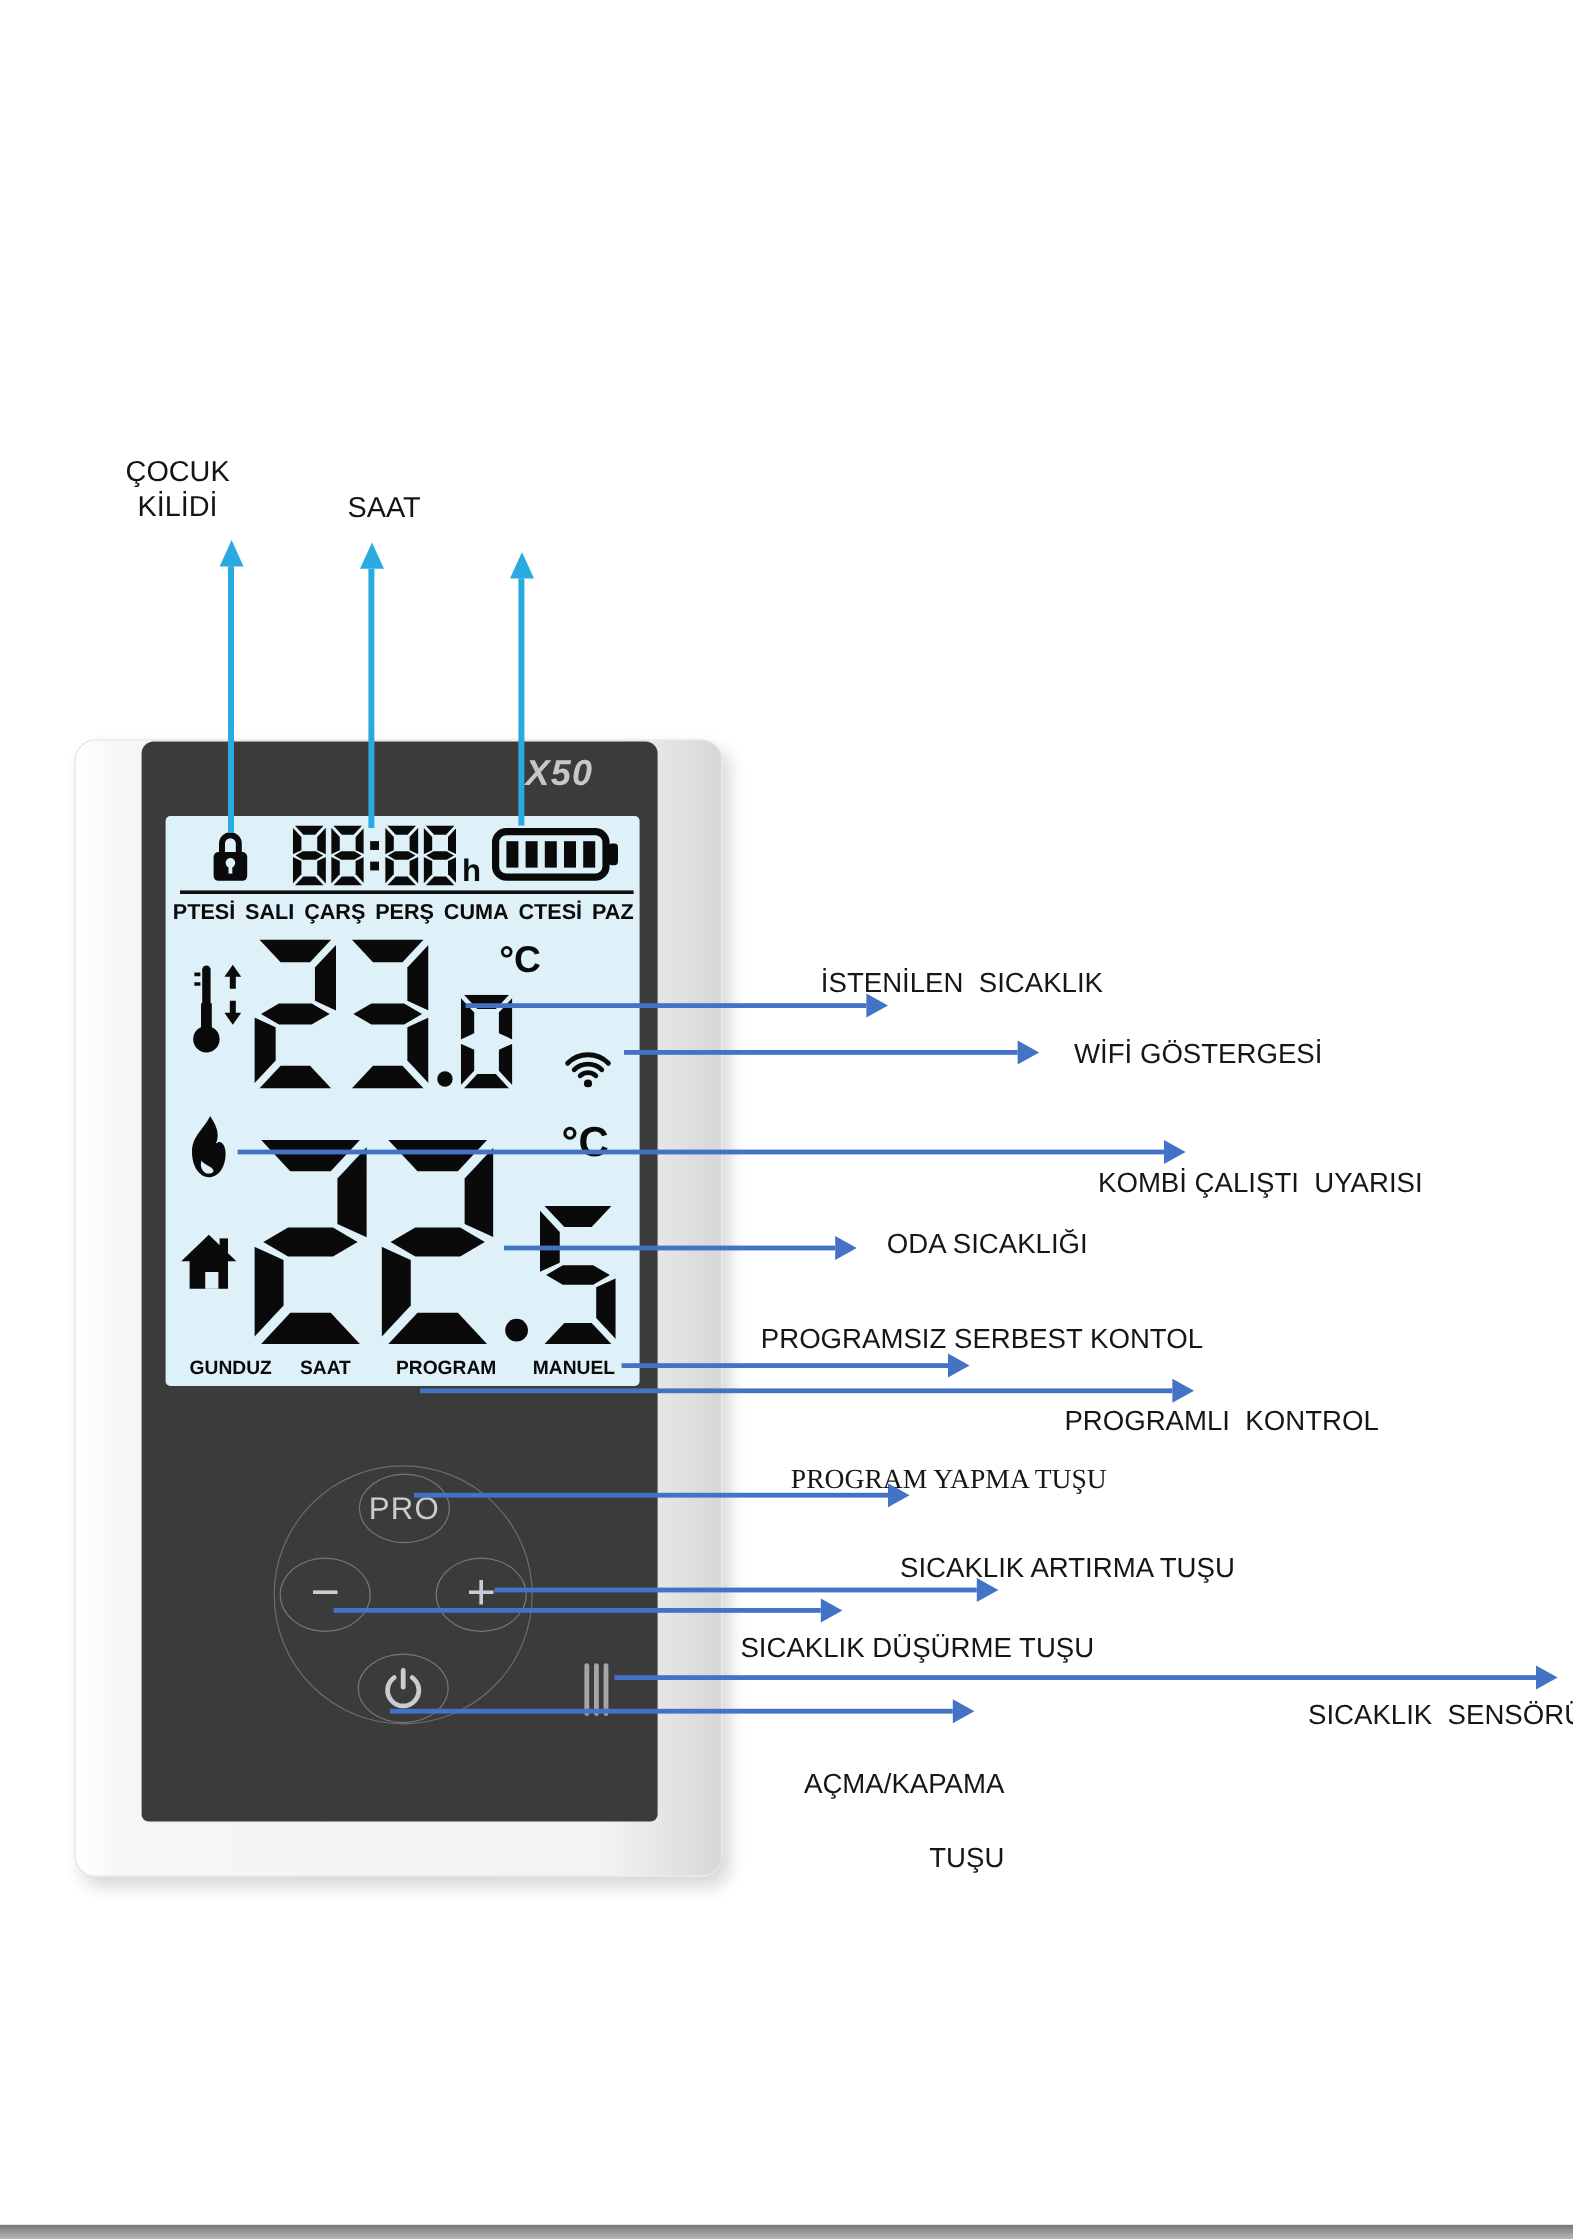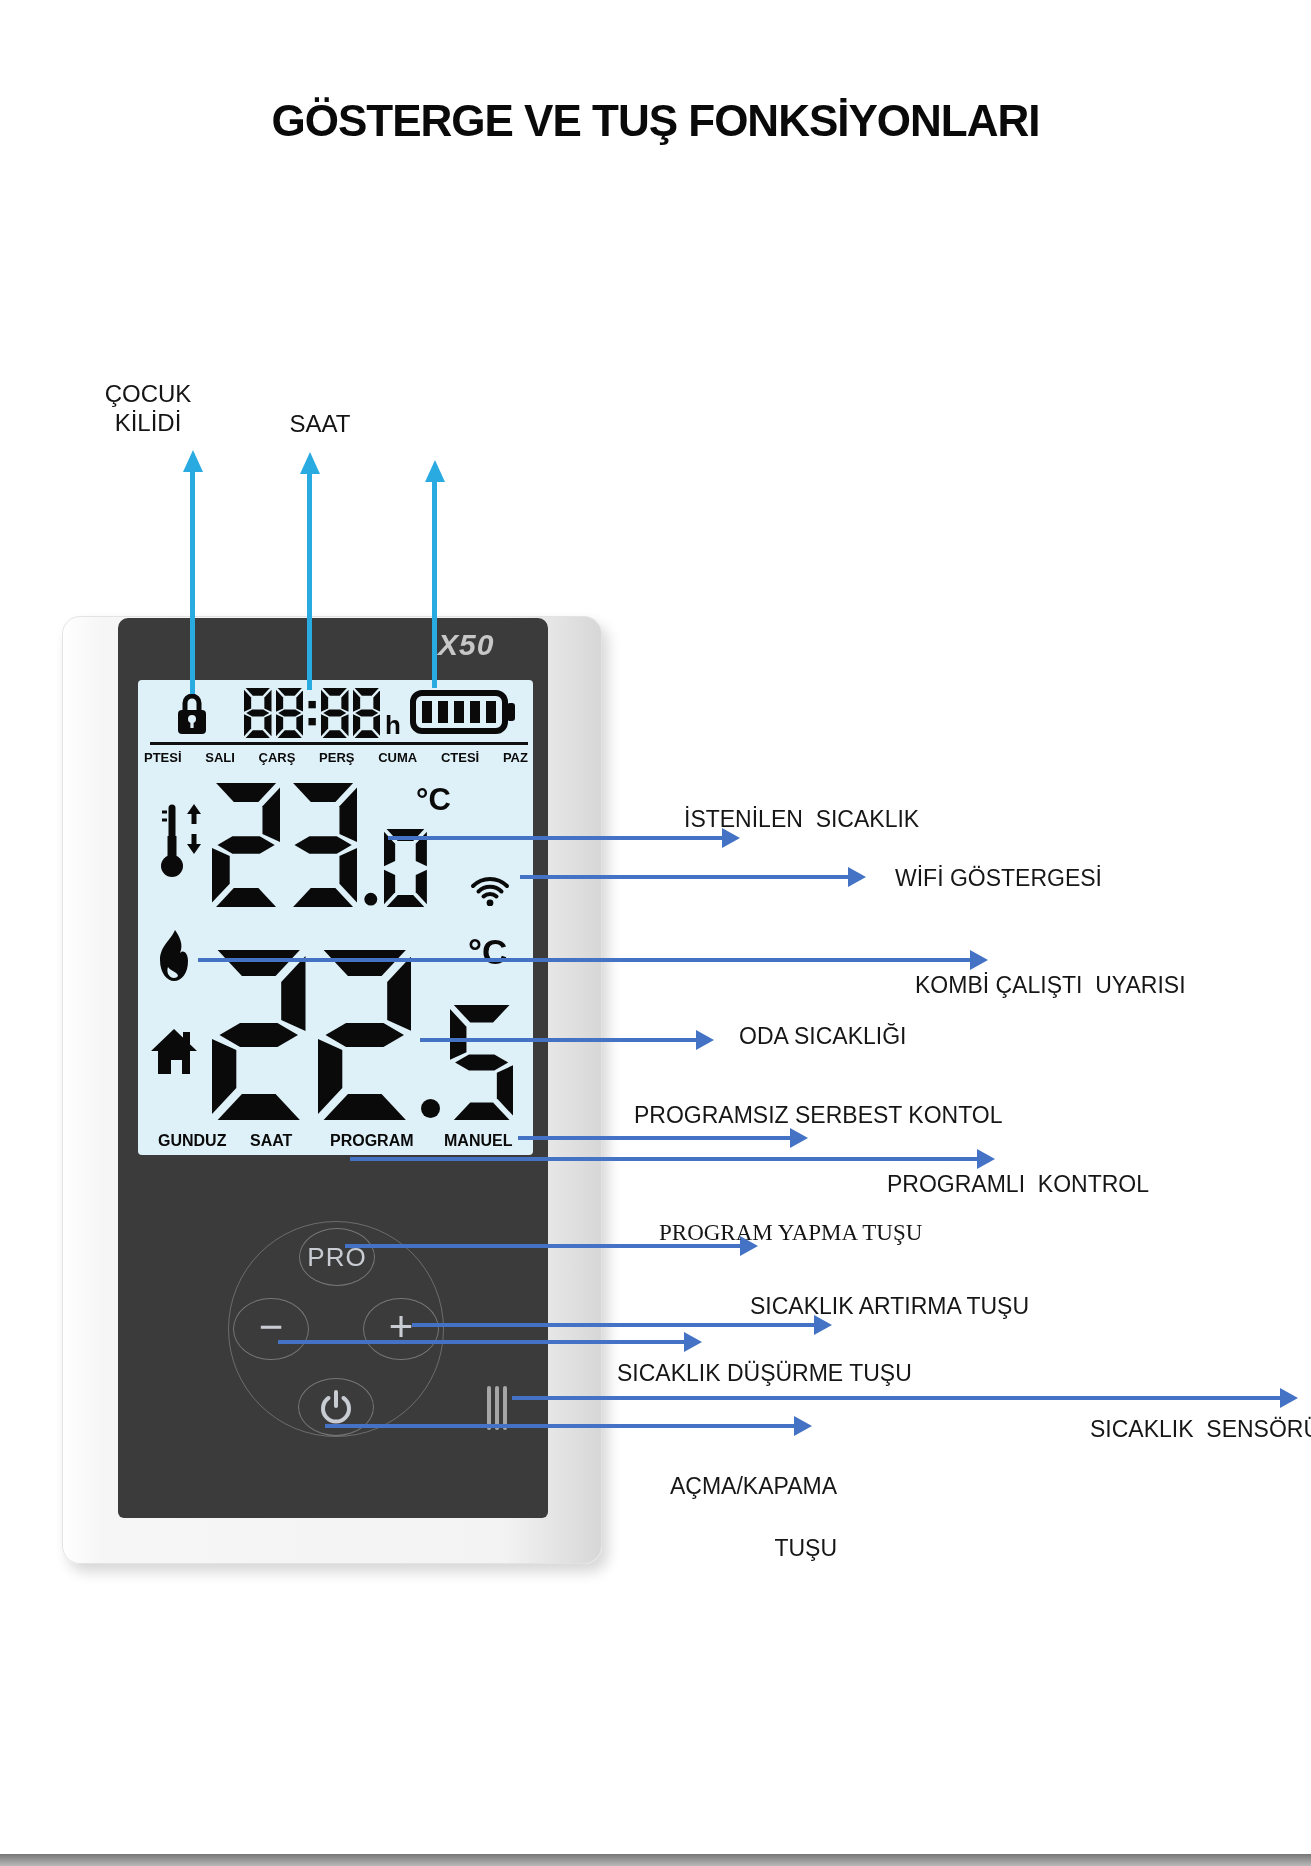--- a/index.html
+++ b/index.html
@@ -13,21 +13,21 @@
         background:linear-gradient(90deg,#ffffff 0%,#f6f6f6 7%,#f3f3f3 82%,#e2e2e2 93%,#d7d7d7 100%);
         border:1px solid #e3e3e3;box-shadow:6px 8px 14px rgba(0,0,0,0.16);}
   .panel{position:absolute;left:118px;top:618px;width:430px;height:900px;background:#3b3b3b;
          border-radius:10px 10px 6px 6px;}
   .model-logo{position:absolute;left:438px;top:628px;width:108px;font-style:italic;font-weight:bold;
               font-size:30px;color:#c7c7c7;letter-spacing:1px;}
   .lcd{position:absolute;left:138px;top:680px;width:395px;height:475px;background:var(--lcd-bg);
        border-radius:4px;}
   .lcd-divider{position:absolute;left:12px;top:62px;width:378px;height:3px;background:#101010;}
   .days{position:absolute;left:6px;top:70px;width:384px;display:flex;justify-content:space-between;
-        font-size:13px;font-weight:bold;color:#0a0a0a;}
+        font-size:18px;font-weight:bold;color:#0a0a0a;}
   .modes{position:absolute;left:0;top:452px;width:395px;font-size:16px;font-weight:bold;color:#0a0a0a;}
   .modes span{position:absolute;top:0;}
   .seg-group{position:absolute;display:flex;align-items:flex-end;}
   .seg{display:flex;align-items:flex-end;}
   .seg svg{display:block;fill:#0a0a0a;}
   .unit{position:absolute;font-weight:bold;color:#0a0a0a;}
   .clock-suffix{font-size:26px;font-weight:bold;color:#0a0a0a;line-height:1;}
   
   .btn-circle{position:absolute;border:1px solid rgba(255,255,255,0.25);border-radius:50%;}
   .btn{position:absolute;width:74px;height:56px;border:1px solid rgba(255,255,255,0.3);
@@ -51,21 +51,20 @@
   .ann{position:absolute;font-size:23px;color:#161616;white-space:pre;z-index:7;}
   .ann-center{text-align:right;line-height:31px;}
   .bottom-bar{position:absolute;left:0;top:1854px;width:1311px;height:12px;
               background:linear-gradient(#767676,#b9b9b9);}
 </style>
 </head>
 <body>
 
 <div class="canvas">
 
-  <div class="page-title">GÖSTERGE VE TUŞ FONKSİYONLARI</div>
 
   <div class="toplabel" style="left:68px;top:379px;width:160px;">
     <span>ÇOCUK</span><br>
     <span>KİLİDİ</span>
   </div>
   <div class="toplabel" style="left:240px;top:409px;width:160px;">
     <span>SAAT</span>
   </div>
 
   <div class="v-arrow" style="left:190px;top:472px;height:222px;"></div>

